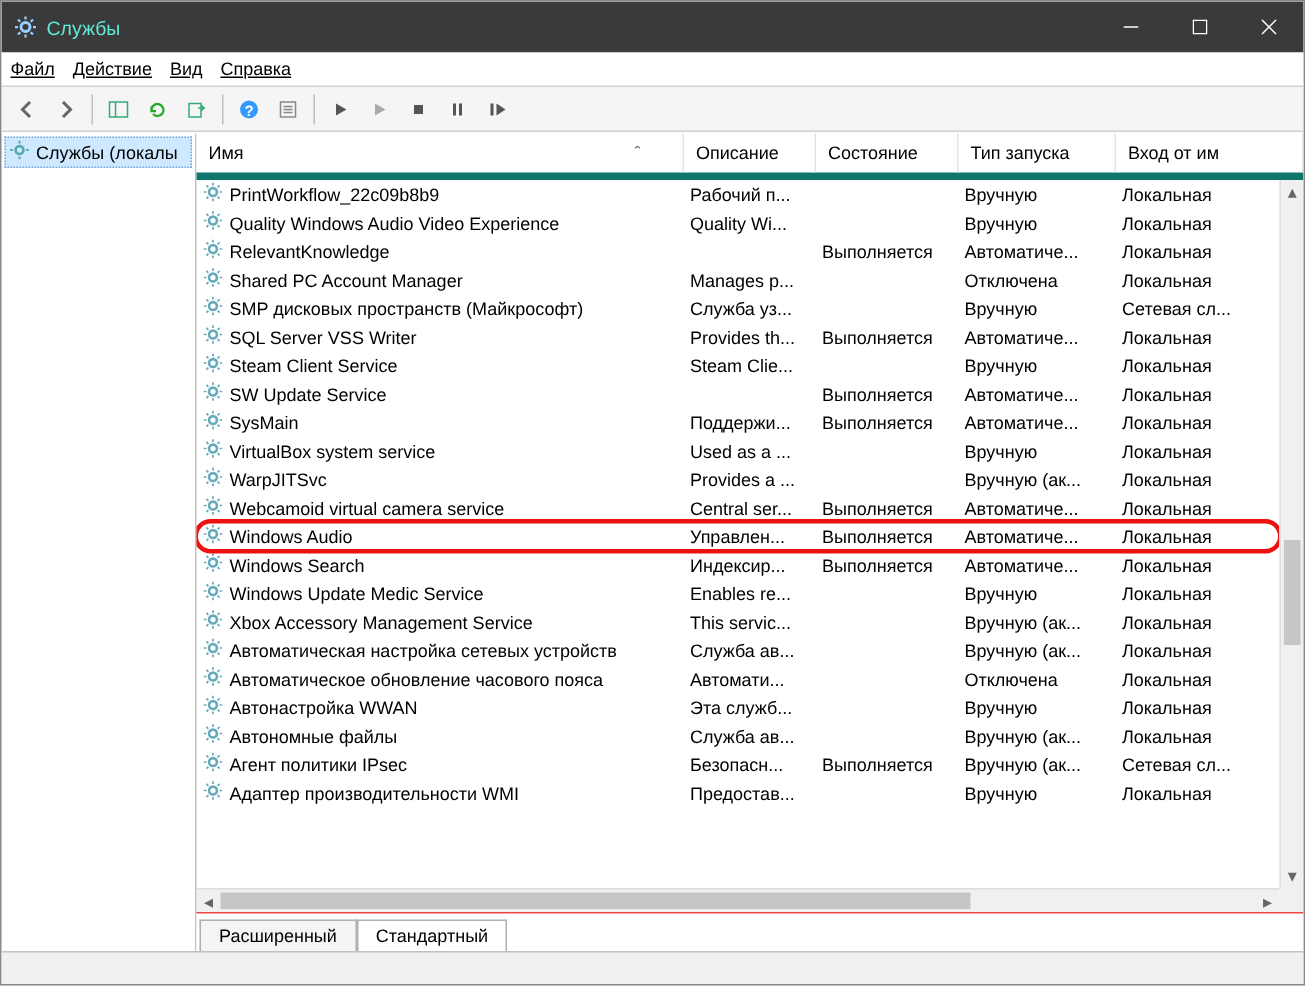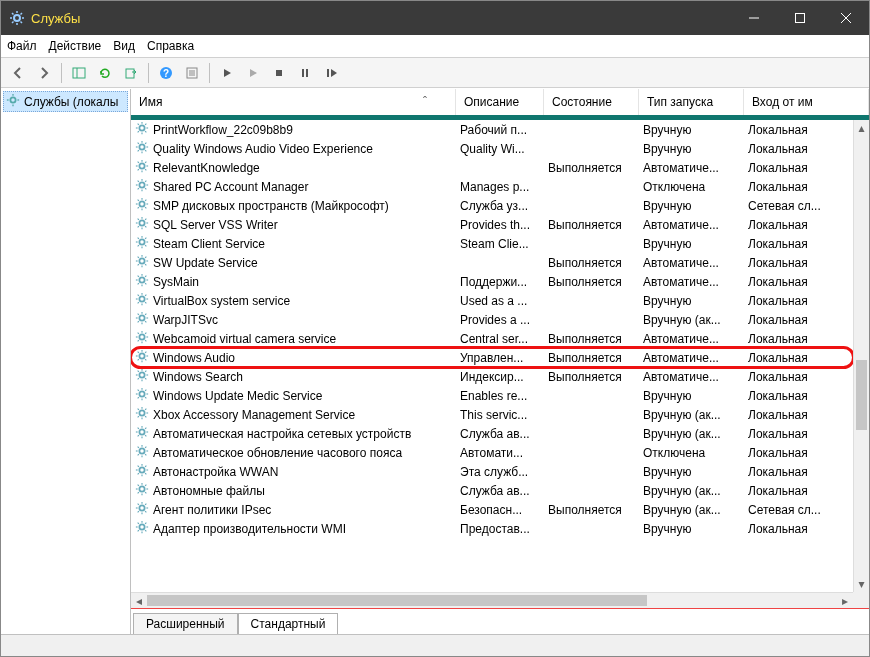--- a/index.html
+++ b/index.html
@@ -10,21 +10,21 @@
   width: 870px;
   height: 657px;
   overflow: hidden;
   border: 1px solid #888;
 }
 .window { display: flex; flex-direction: column; height: 100%; }
 
 
 .titlebar {
   background: #3a3a3a;
-  color: #fde047;
+  color: #5eead4;
   height: 34px;
   display: flex;
   align-items: center;
   padding-left: 8px;
 }
 .titlebar .ico {
   width: 16px; height: 16px; margin-right: 6px;
   display: inline-flex; align-items: center; justify-content: center;
 }
 .titlebar .title { flex: 1; font-size: 13px; }
@@ -33,21 +33,21 @@
 
 
 .menubar {
   background: #fff;
   border-bottom: 1px solid #d0d0d0;
   padding: 4px 6px;
   display: flex;
   gap: 12px;
 }
 .menuitem { cursor: default; }
-.menuitem .ul { }
+.menuitem .ul { text-decoration: underline; }
 
 
 .toolbar {
   background: #f5f5f5;
   border-bottom: 1px solid #d0d0d0;
   height: 30px;
   display: flex;
   align-items: center;
   padding: 0 6px;
   gap: 4px;

